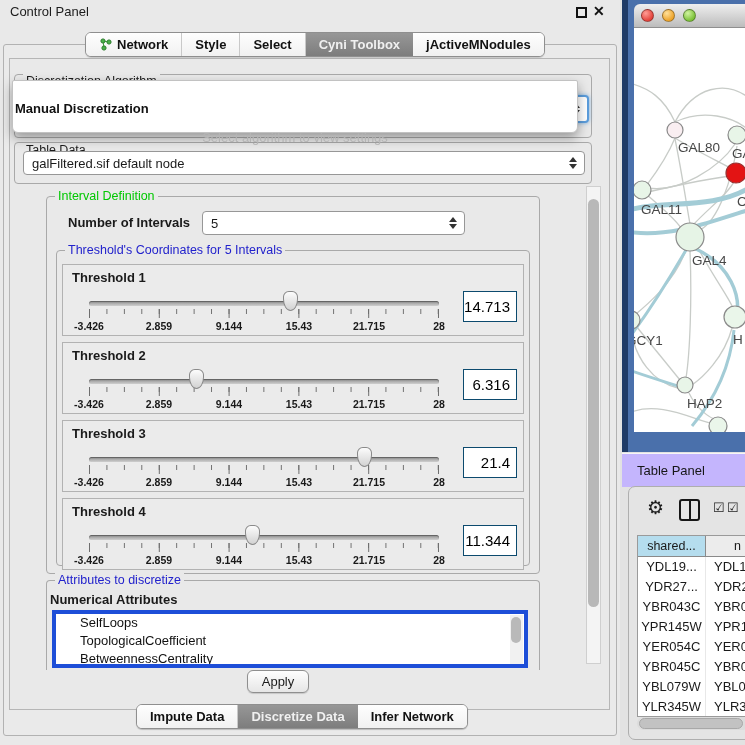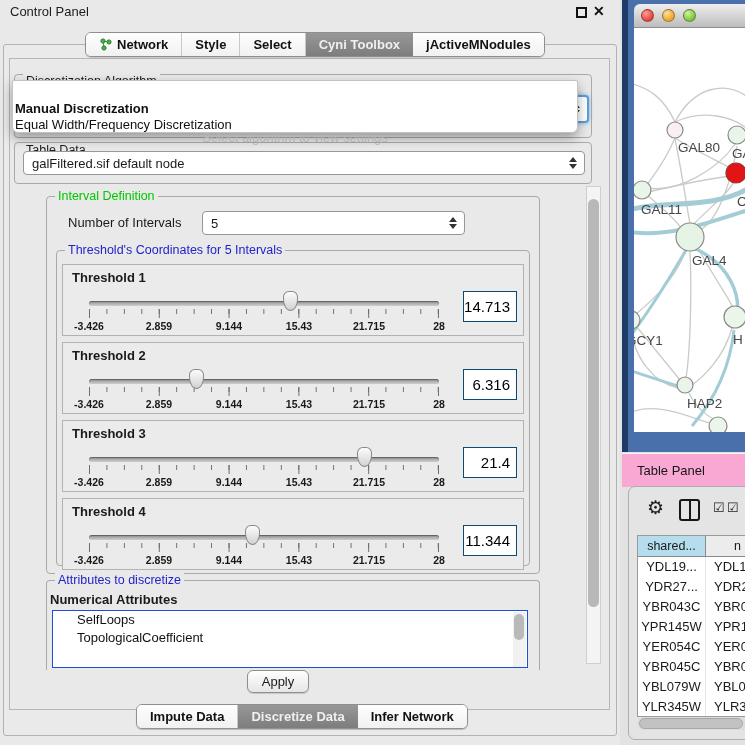--- a/index.html
+++ b/index.html
@@ -48,21 +48,21 @@
   .th-slider { position:absolute; left:26px; top:0; width:350px; height:72px; }
   .track { position:absolute; left:0; right:0; top:36px; height:5px; border-radius:3px; background:linear-gradient(#8d8d8d,#cfcfcf); box-shadow:inset 0 1px 1px rgba(0,0,0,.35); }
   .thumb { position:absolute; top:26px; width:15px; height:20px; margin-left:-8px; background:linear-gradient(#fcfcfc,#d2d2d2); border:1px solid #8a8a8a; border-radius:7px 7px 9px 9px / 7px 7px 14px 14px; }
   .ticks-minor { position:absolute; top:44px; left:0; width:100%; height:5px; background:linear-gradient(to right,#6e6e6e 1px,transparent 1px); background-size:5% 100%; border-right:1px solid #6e6e6e; }
   .ticks-major { position:absolute; top:44px; left:0; width:100%; height:9px; background:linear-gradient(to right,#6e6e6e 1px,transparent 1px); background-size:20% 100%; border-right:1px solid #6e6e6e; }
   .axis { position:absolute; top:55px; left:0; width:100%; height:12px; font-size:10.5px; font-weight:bold; color:#191919; }
   .axl { position:absolute; transform:translateX(-50%); white-space:nowrap; }
   .th-value { position:absolute; left:400px; top:26px; width:54px; height:31px; border:1px solid #0c4a6e; background:#fff; font-size:15px; font-family:inherit; text-align:right; padding-right:6px; }
 
   
-  .attr-list { position:absolute; left:52px; top:610px; width:476px; height:58px; background:#fff; border:1px solid #1d4ed8; overflow:hidden; }
+  .attr-list { position:absolute; left:52px; top:610px; width:476px; height:58px; background:#fff; border:4px solid #1d4ed8; overflow:hidden; }
   .attr-item { padding-left:24px; font-size:13px; line-height:18px; color:#111; }
   .list-vscroll { position:absolute; right:1px; top:1px; width:13px; height:56px; background:#f1f1f1; }
   .list-vthumb { position:absolute; left:1px; top:2px; width:10px; height:26px; background:#b9b9b9; border-radius:5px; }
 
   .apply-btn { position:absolute; left:247px; top:670px; width:62px; height:23px; border:1px solid #8f8f8f; border-radius:6px; background:linear-gradient(#fefefe,#e6e6e6); font-size:13px; text-align:center; line-height:21px; box-shadow:0 1px 1px rgba(0,0,0,.15); }
 
   
   .tabbar-bottom { position:absolute; left:136px; top:704px; height:25px; display:flex; border:1px solid #8f8f8f; border-radius:6px; overflow:hidden; background:#fdfdfd; box-shadow:0 1px 1px rgba(0,0,0,.2); z-index:6; }
 
   
@@ -73,21 +73,21 @@
   .right-bg { position:absolute; left:620px; top:0; width:125px; height:745px; background:#e2e2e2; }
   .net-frame { position:absolute; left:622px; top:0; width:123px; height:452px; background:linear-gradient(to right,#1e3a66 0 6px,#4a70ab 6px); }
   .net-titlebar { position:absolute; left:634px; top:4px; width:111px; height:24px; background:linear-gradient(#efefef,#bcbcbc); border-bottom:1px solid #8f8f8f; border-radius:6px 0 0 0; }
   .tl { position:absolute; top:5px; width:13px; height:13px; border-radius:50%; border:1px solid rgba(0,0,0,.35); }
   .tl-red    { left:7px;  background:radial-gradient(circle at 35% 30%, #ff9d95, #e4443c 70%); }
   .tl-yellow { left:28px; background:radial-gradient(circle at 35% 30%, #ffe09a, #eda42b 70%); }
   .tl-green  { left:49px; background:radial-gradient(circle at 35% 30%, #d0f3a0, #7cc238 70%); }
   .net-canvas { position:absolute; left:634px; top:28px; width:111px; height:404px; background:#fff; overflow:hidden; }
 
   
-  .tp-titlebar { position:absolute; left:622px; top:453px; width:123px; height:34px; background:#f9a8d4; border-top:1px solid #f6f6f6; }
+  .tp-titlebar { position:absolute; left:622px; top:453px; width:123px; height:34px; background:#c4b5fd; border-top:1px solid #f6f6f6; }
   .tp-title { position:absolute; left:15px; top:9px; font-size:13px; color:#161616; }
   .tp-body { position:absolute; left:628px; top:486px; width:125px; height:254px; background:#e4e4e4; border:1px solid #aeaeae; border-radius:7px; }
   .gear-icon { position:absolute; left:18px; top:9px; font-size:19px; color:#1c1c1c; }
   .split-icon { position:absolute; left:50px; top:12px; width:21px; height:22px; border:2px solid #161616; border-radius:3px; }
   .split-icon::after { content:""; position:absolute; left:8px; top:0; width:2px; height:18px; background:#161616; }
   .cb-icon { position:absolute; top:13px; font-size:13px; color:#222; }
   .tp-table { position:absolute; left:8px; top:48px; width:114px; height:182px; background:#fff; border:1px solid #9a9a9a; overflow:hidden; }
   .tp-head { display:flex; height:21px; border-bottom:1px solid #8a8a8a; font-size:12.5px; }
   .tp-h1 { width:68px; background:#b5ddee; border-right:1px solid #8a8a8a; text-align:center; line-height:21px; }
   .tp-h2 { flex:1; background:#ececec; line-height:21px; padding-left:28px; }
@@ -142,38 +142,37 @@
       <span class="stepper">
           <span class="arr-up"></span>
           <span class="arr-dn"></span>
         </span>
     </div>
   </div>
 
   <div class="popup">
     <div class="popup-prompt">Select algorithm to view settings</div>
     <div class="popup-opt bold" style="top:20px;">Manual Discretization</div>
-    <div class="popup-opt" style="top:36px;">Equal Width/Frequency Discretization</div>
   </div>
 
   <div class="group" style="left:14px; top:142px; width:578px; height:42px;">
     <span class="group-title gt-black">Table Data</span>
     <div class="combo" style="left:8px; top:8px; width:562px; height:24px;text-align:center;">
       <span>galFiltered.sif default node</span>
       <span class="stepper">
           <span class="arr-up"></span>
           <span class="arr-dn"></span>
         </span>
     </div>
   </div>
 
   <div class="group" style="left:46px; top:196px; width:494px; height:378px;">
     <span class="group-title gt-green">Interval Definition</span>
   </div>
-  <span style="position:absolute; left:68px; top:215px; font-size:13px; font-weight:normal;">Number of Intervals</span>
+  <span style="position:absolute; left:68px; top:215px; font-size:13px; font-weight:bold;">Number of Intervals</span>
   <div class="combo" style="left:202px; top:211px; width:263px; height:24px;">
     <span>5</span>
     <span class="stepper">
         <span class="arr-up"></span>
         <span class="arr-dn"></span>
       </span>
   </div>
 
   <div class="group" style="left:56px; top:250px; width:474px; height:316px;">
     <span class="group-title gt-blue">Threshold's Coordinates for 5 Intervals</span>
@@ -255,20 +254,21 @@
     <input class="th-value" value="11.344" style="">
   </div>
 
   <div class="group" style="left:46px; top:580px; width:494px; height:90px; border-bottom:none; border-radius:4px 4px 0 0;">
     <span class="group-title gt-blue">Attributes to discretize</span>
   </div>
   <span style="position:absolute; left:50px; top:592px; font-size:13px; font-weight:bold;">Numerical Attributes</span>
   <div class="attr-list">
     <div class="attr-item">SelfLoops</div>
     <div class="attr-item">TopologicalCoefficient</div>
+    <div class="attr-item">BetweennessCentrality</div>
     <div class="list-vscroll">
         <div class="list-vthumb"></div>
       </div>
   </div>
 
   <div class="apply-btn">Apply</div>
 
   <div class="main-vscroll">
     <div class="main-vthumb"></div>
   </div>

